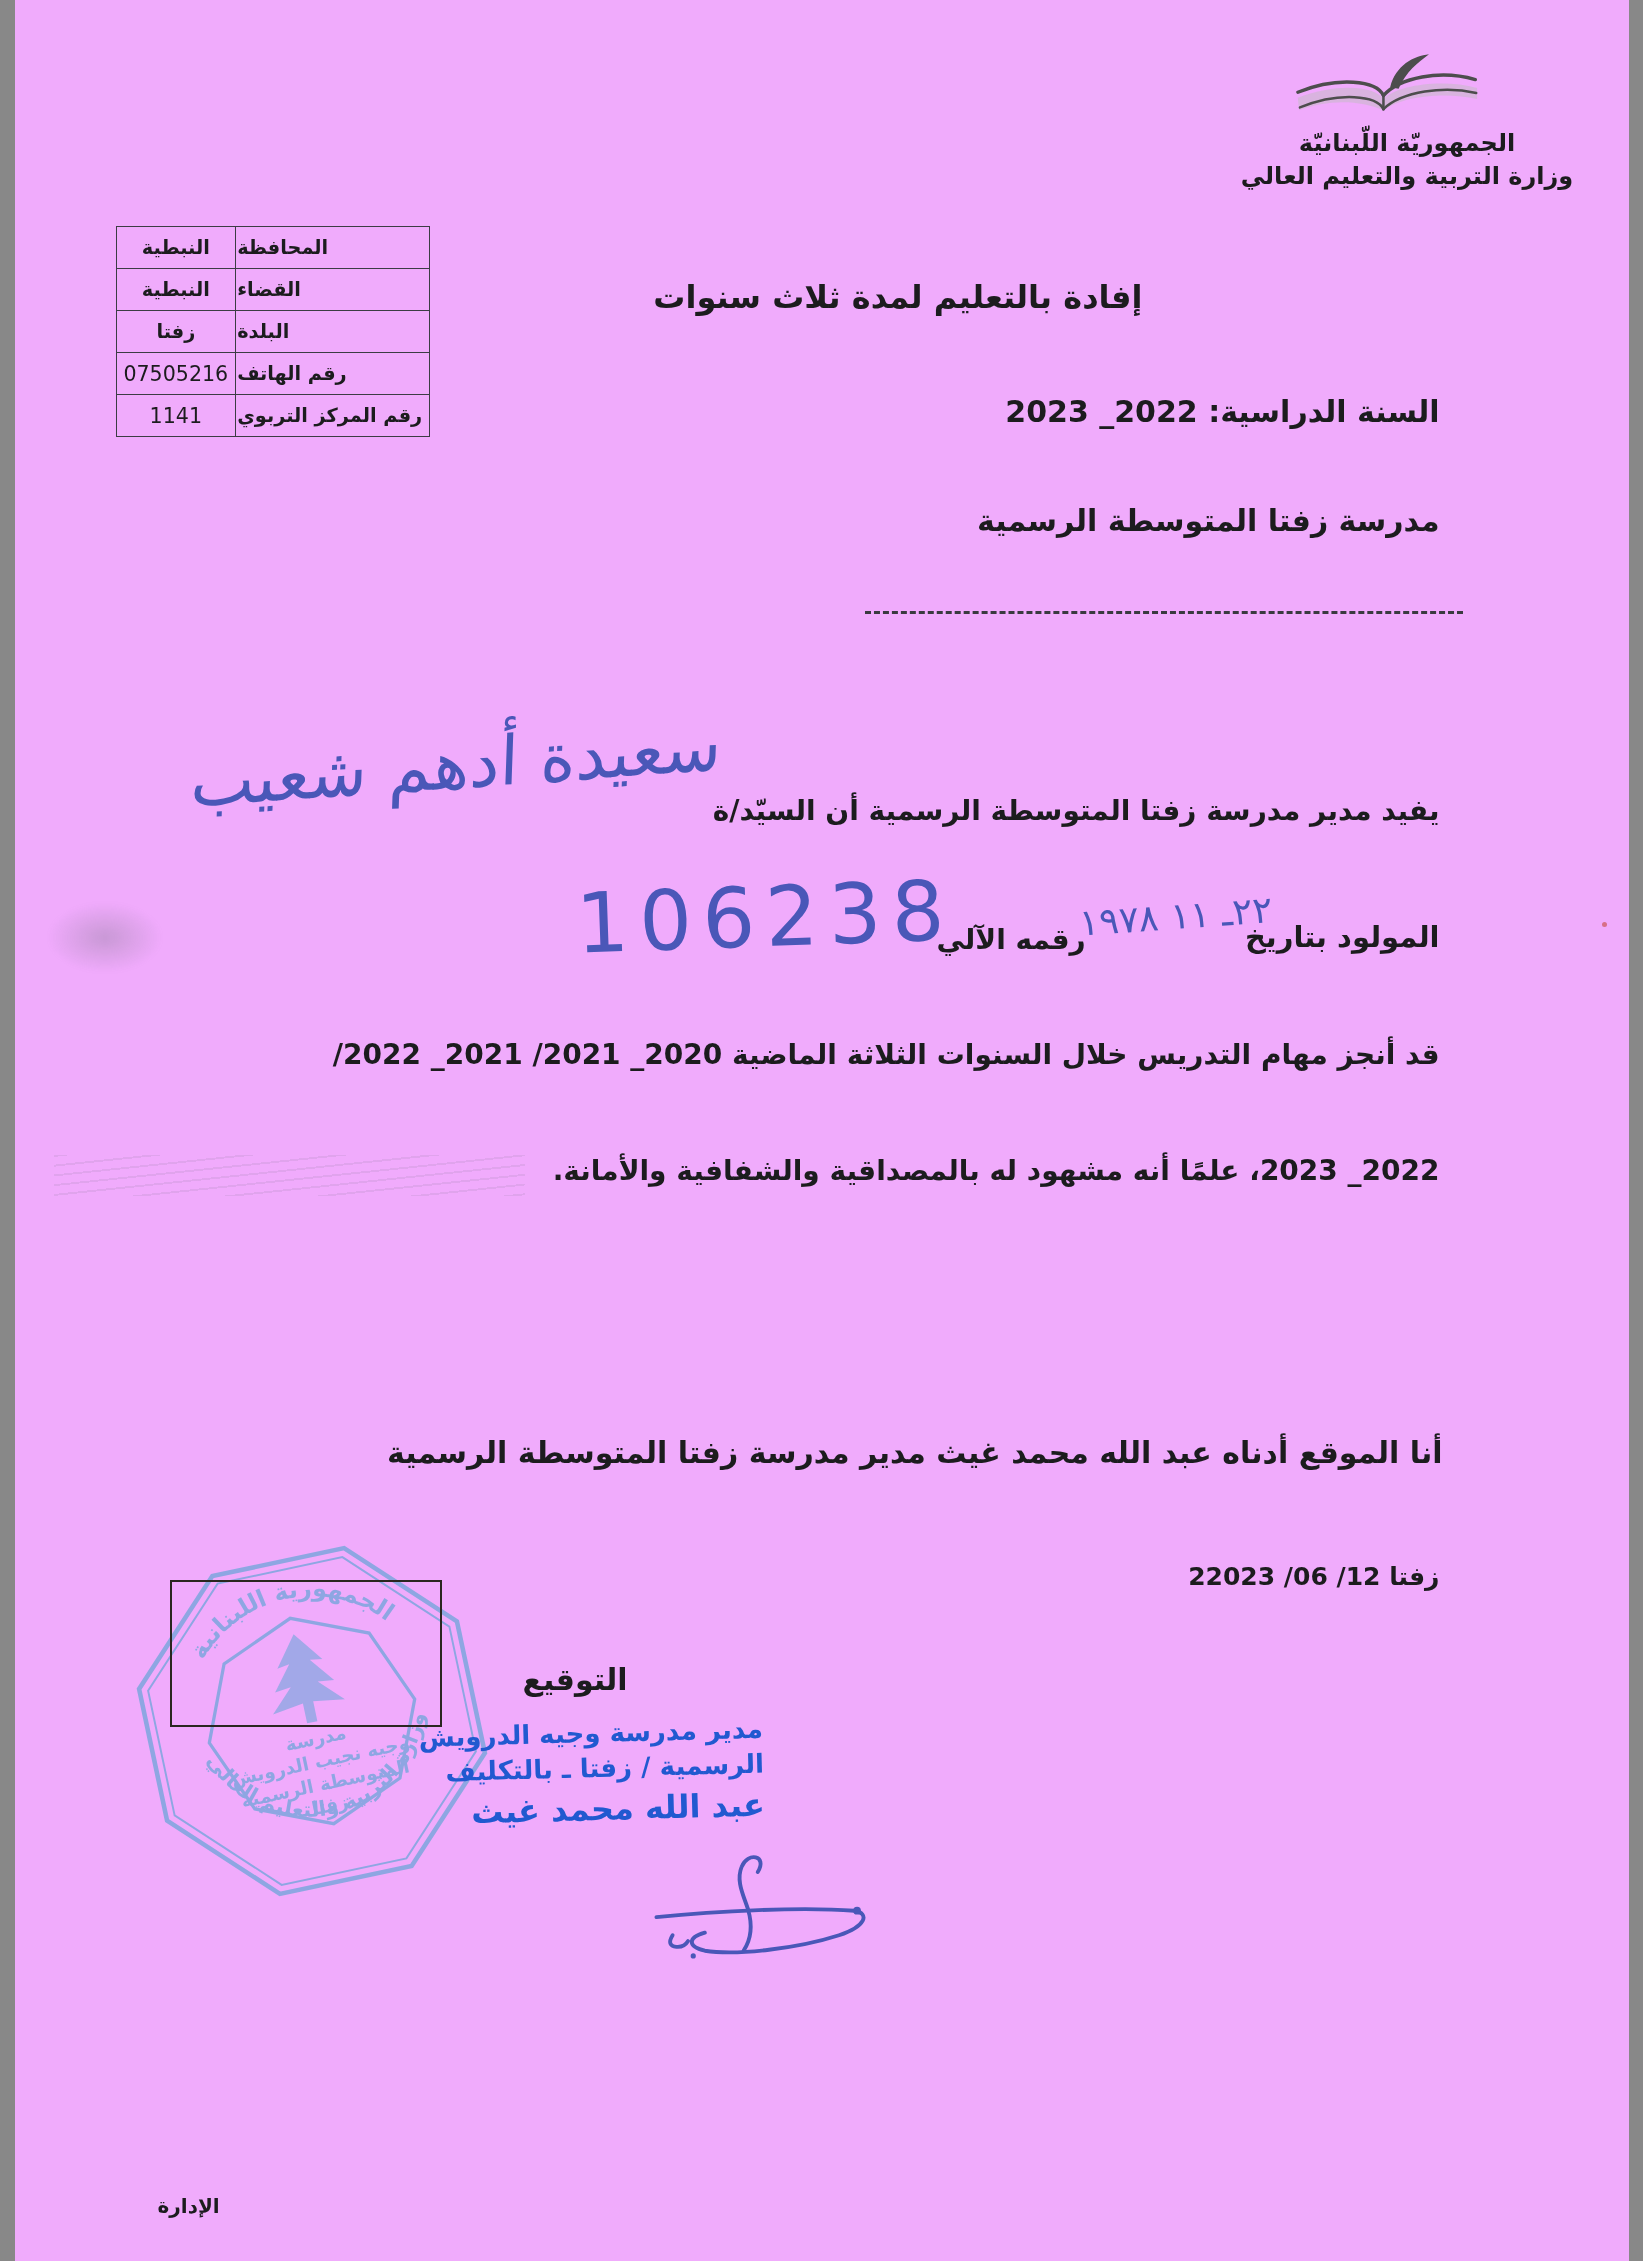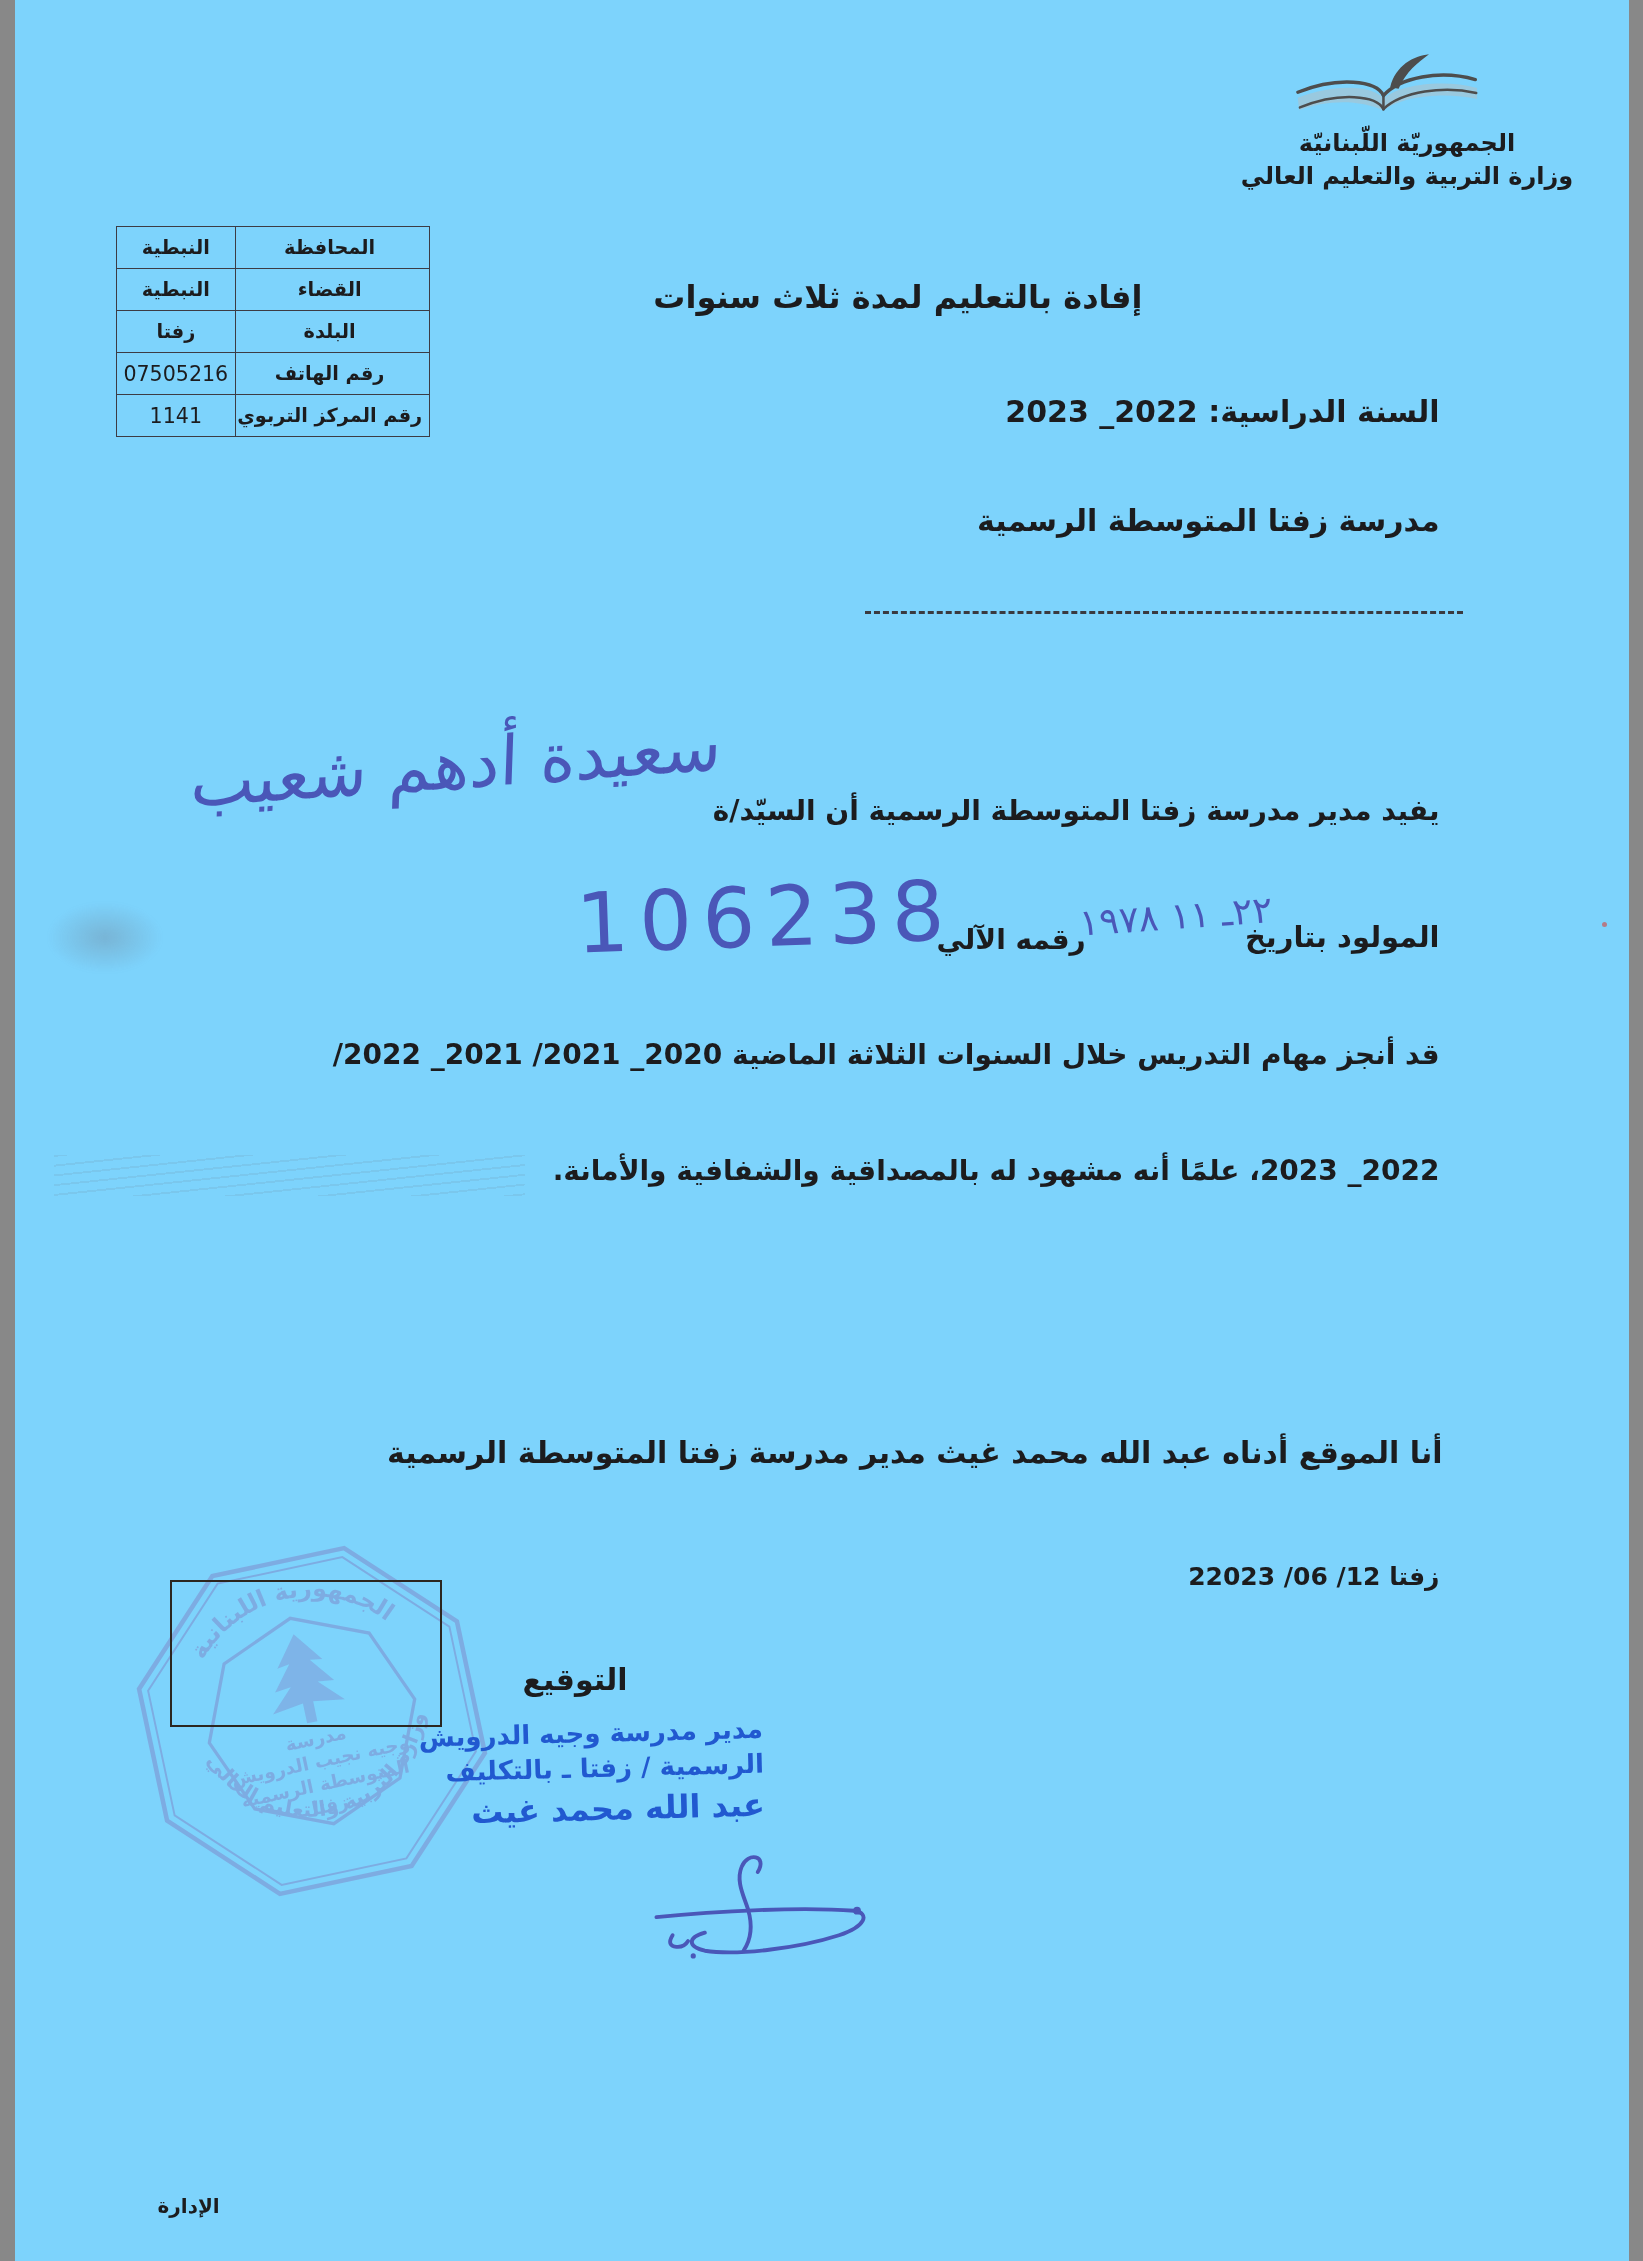--- a/index.html
+++ b/index.html
@@ -1,32 +1,32 @@
 <!DOCTYPE html>
 <html style="font-size:10.3px"><head>
 <meta charset="utf-8">
 <style>
   html,body{margin:0;padding:0;background:#888;}
   .page{
     position:relative;width:1614px;height:2261px;margin:0 auto;
-    background:#7dd3fc;
+    background:#f0abfc;
     font-family:"DejaVu Sans",sans-serif;
     color:#1c1c1e;overflow:hidden;
   }
   
   .logo-book{position:absolute;left:1225px;top:45px;width:297px;height:97px;}
   .logo-line1{position:absolute;left:1257px;top:129px;width:271px;text-align:center;
     font-size:24px;font-weight:bold;white-space:nowrap;direction:rtl;}
   .logo-line2{position:absolute;left:1225px;top:162px;width:335px;text-align:center;
     font-size:24px;font-weight:bold;white-space:nowrap;direction:rtl;}
   
   .info-table{position:absolute;left:101px;top:226px;width:314px;border-collapse:collapse;
     direction:rtl;}
   .info-table td{border:1.3px solid #3c3c44;height:39px;vertical-align:middle;}
-  .info-table td.lbl{width:52%;font-weight:bold;font-size:19.3px;text-align:center;
+  .info-table td.lbl{width:52%;font-weight:bold;font-size:19.3px;text-align:left;
     padding-right:6.4px;white-space:nowrap;}
   .info-table td.val{width:48%;font-size:19.3px;text-align:center;white-space:nowrap;}
   .info-table tr.num td.val{font-weight:400;font-size:20.6px;}
   .info-table tr.txt td.val{font-weight:600;}
   
   .doc-title{position:absolute;left:651px;top:278px;width:477px;text-align:left;
     font-size:32px;font-weight:bold;white-space:nowrap;direction:rtl;}
   .year-line{position:absolute;right:189px;top:394px;font-size:30px;font-weight:bold;
     white-space:nowrap;direction:rtl;}
   .school-line{position:absolute;right:189px;top:503px;font-size:30px;font-weight:bold;

